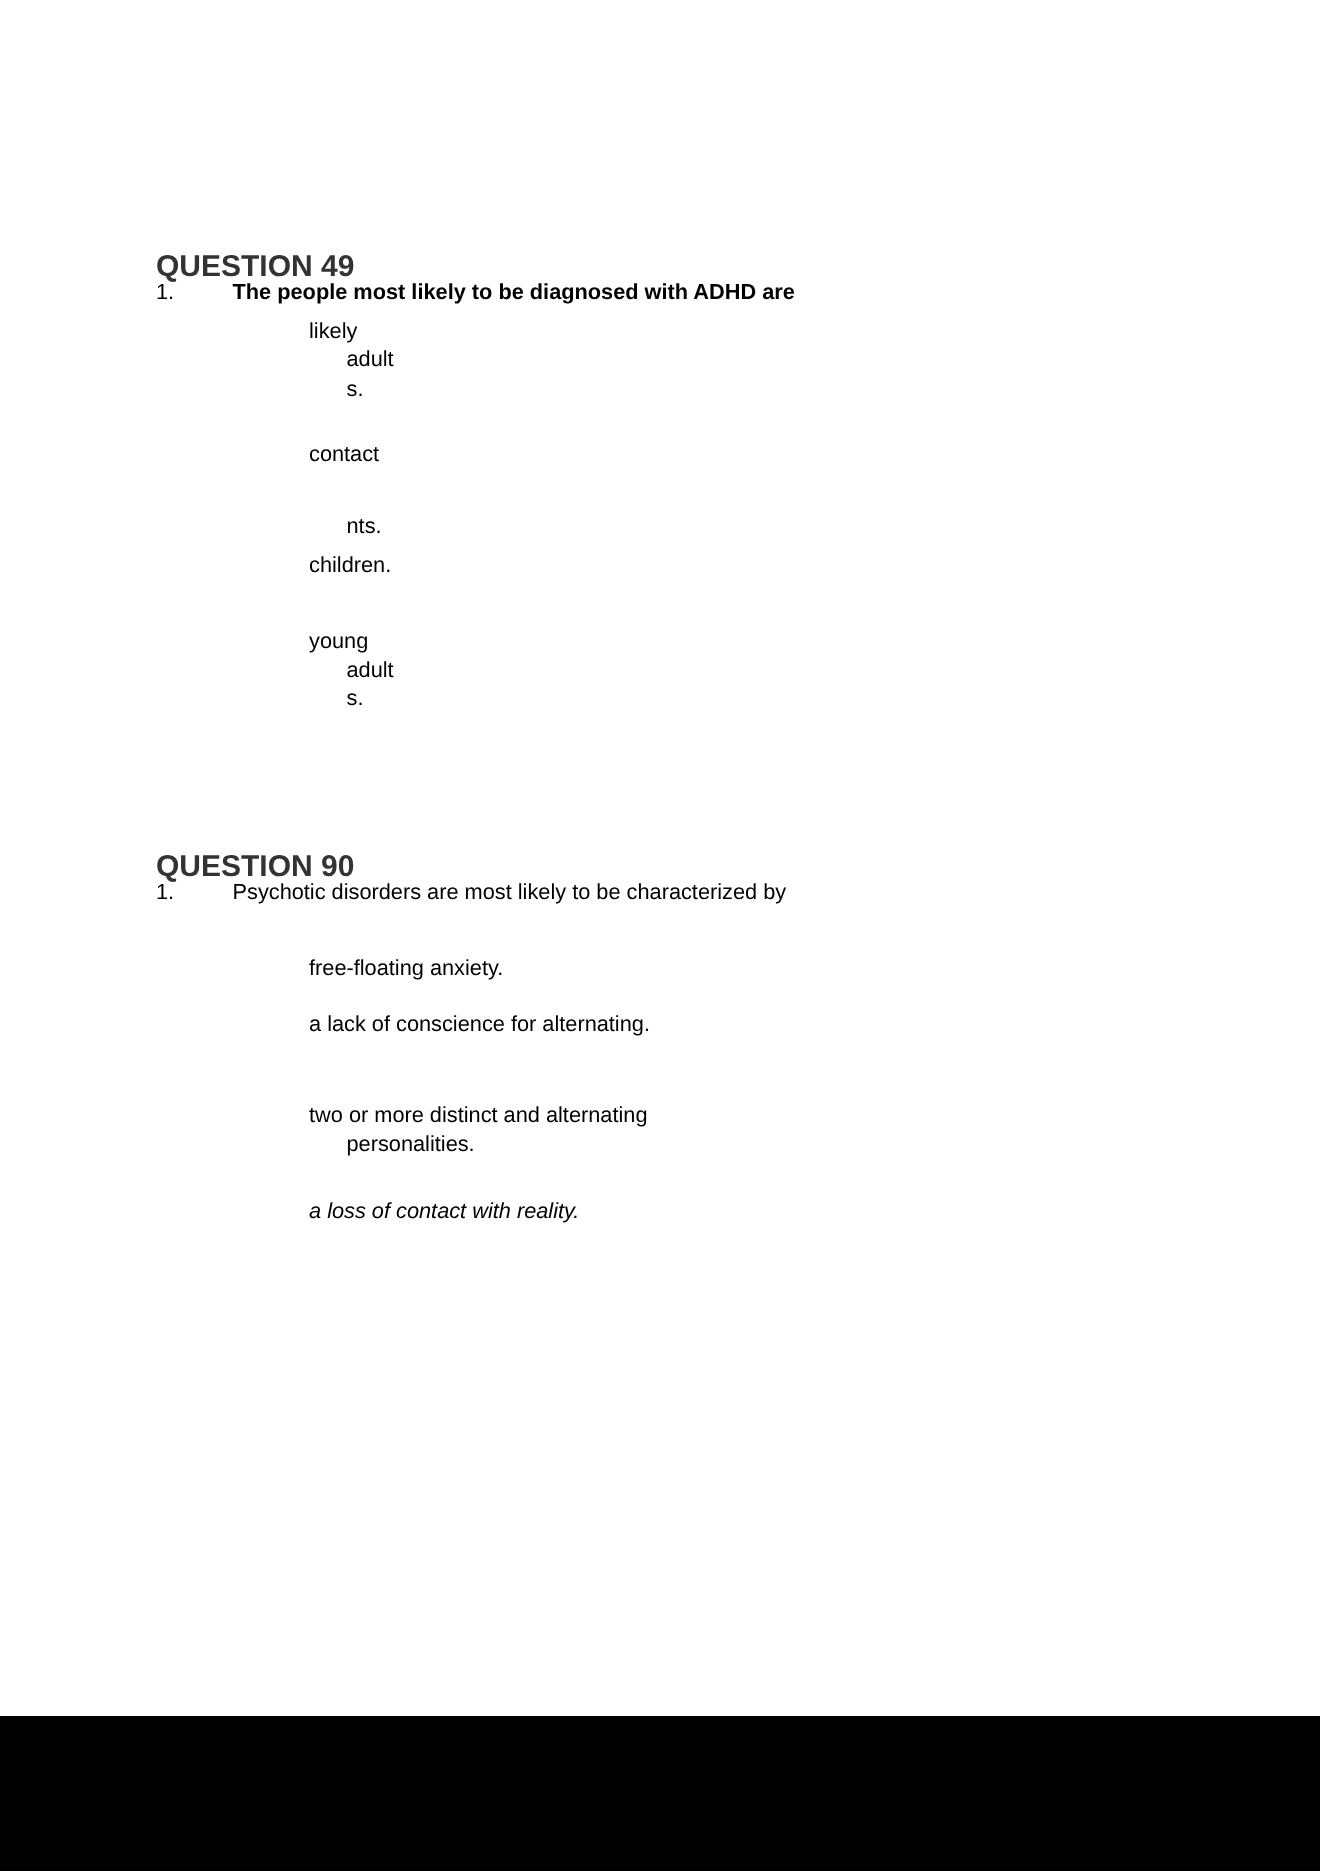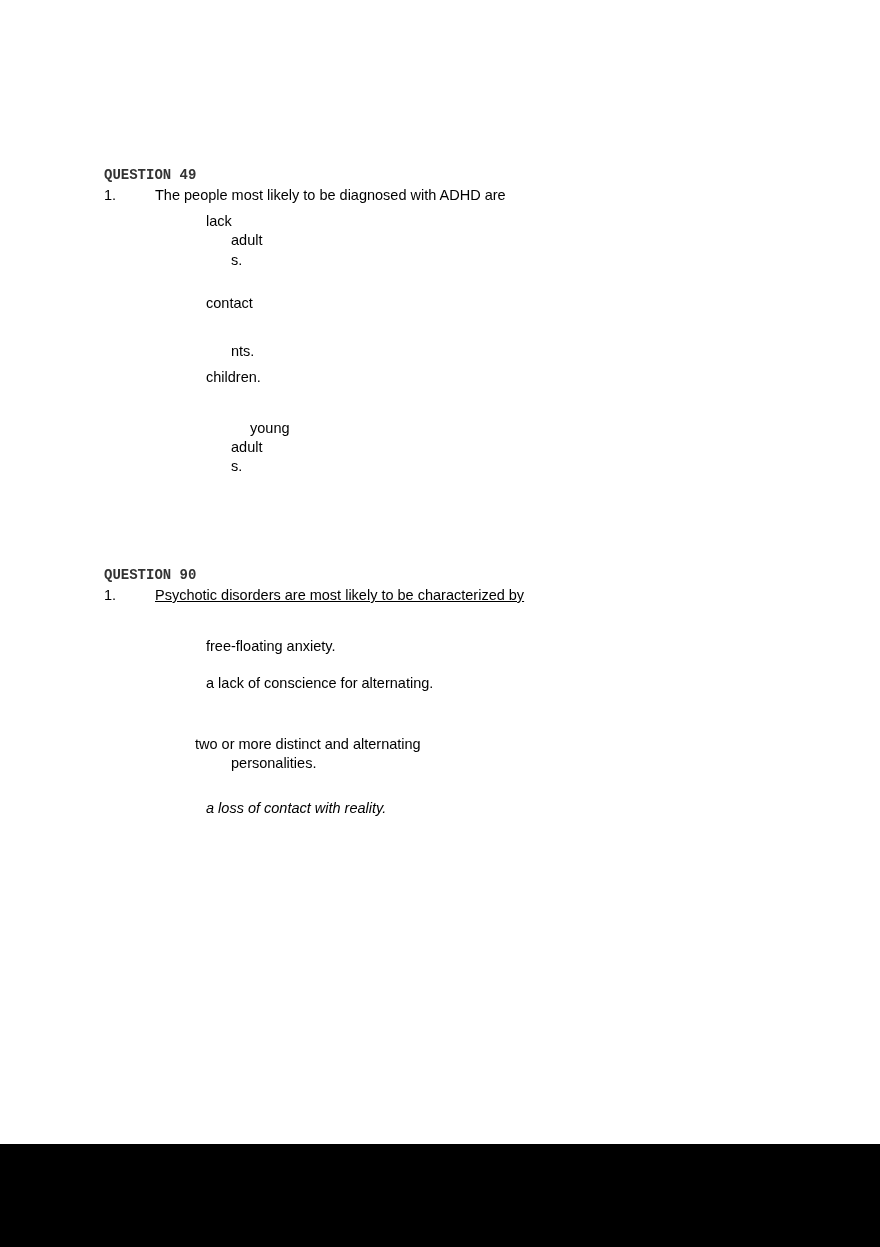--- a/index.html
+++ b/index.html
@@ -1,62 +1,62 @@
 <!DOCTYPE html>
 <html><head>
 <meta charset="utf-8">
 <style>
   html, body { margin:0; padding:0; }
   body { width:880px; height:1247px; background:#fff; position:relative; overflow:hidden;
          font-family:"Liberation Sans", sans-serif; color:#000; }
   .abs { position:absolute; white-space:nowrap; }
-  .qhead { font-weight:bold; font-size:14px; color:#333;font-family:Liberation Mono, monospace; }
+  .qhead { font-weight:bold; font-size:20px; color:#333; }
   .txt { font-size:14.5px; }
   .footer { position:absolute; left:0; top:1144px; width:880px; height:103px; background:#000; }
 </style>
 </head>
 <body>
 
 <div>
   <div class="abs qhead" style="left:104px;top:167px;">QUESTION 49</div>
   <div class="abs txt" style="left:104px;top:187px;">1.</div>
-  <div class="abs txt" style="left:155px;top:187px;">The people most likely to be diagnosed with ADHD are</div>
+  <div class="abs txt" style="left:155px;top:187px;font-weight:bold;">The people most likely to be diagnosed with ADHD are</div>
 
   <div>
-    <div class="abs txt" style="left:206px;top:213px;">lack</div>
+    <div class="abs txt" style="left:206px;top:213px;">likely</div>
     <div class="abs txt" style="left:231px;top:232px;">adult</div>
     <div class="abs txt" style="left:231px;top:252px;">s.</div>
   </div>
   <div>
     <div class="abs txt" style="left:206px;top:295px;">contact</div>
     <div class="abs txt" style="left:231px;top:315px;margin-top:28px;">nts.</div>
   </div>
   <div>
     <div class="abs txt" style="left:206px;top:358px;margin-top:11px;">children.</div>
   </div>
   <div>
-    <div class="abs txt" style="left:206px;top:420px;margin-left:44px;">young</div>
+    <div class="abs txt" style="left:206px;top:420px;">young</div>
     <div class="abs txt" style="left:231px;top:439px;">adult</div>
     <div class="abs txt" style="left:231px;top:458px;">s.</div>
   </div>
 </div>
 
 <div>
   <div class="abs qhead" style="left:104px;top:567px;">QUESTION 90</div>
   <div class="abs txt" style="left:104px;top:587px;">1.</div>
-  <div class="abs txt" style="left:155px;top:587px;text-decoration:underline;">Psychotic disorders are most likely to be characterized by</div>
+  <div class="abs txt" style="left:155px;top:587px;">Psychotic disorders are most likely to be characterized by</div>
 
   <div>
     <div class="abs txt" style="left:206px;top:638px;">free-floating anxiety.</div>
   </div>
   <div>
     <div class="abs txt" style="left:206px;top:675px;">a lack of conscience for alternating.</div>
   </div>
   <div>
-    <div class="abs txt" style="left:195px;top:736px;">two or more distinct and alternating</div>
+    <div class="abs txt" style="left:206px;top:736px;">two or more distinct and alternating</div>
     <div class="abs txt" style="left:231px;top:755px;text-align:right;">personalities.</div>
   </div>
   <div>
     <div class="abs txt" style="left:206px;top:800px;font-style:italic;">a loss of contact with reality.</div>
   </div>
 </div>
 
 <div class="footer"></div>
 
 </body></html>

